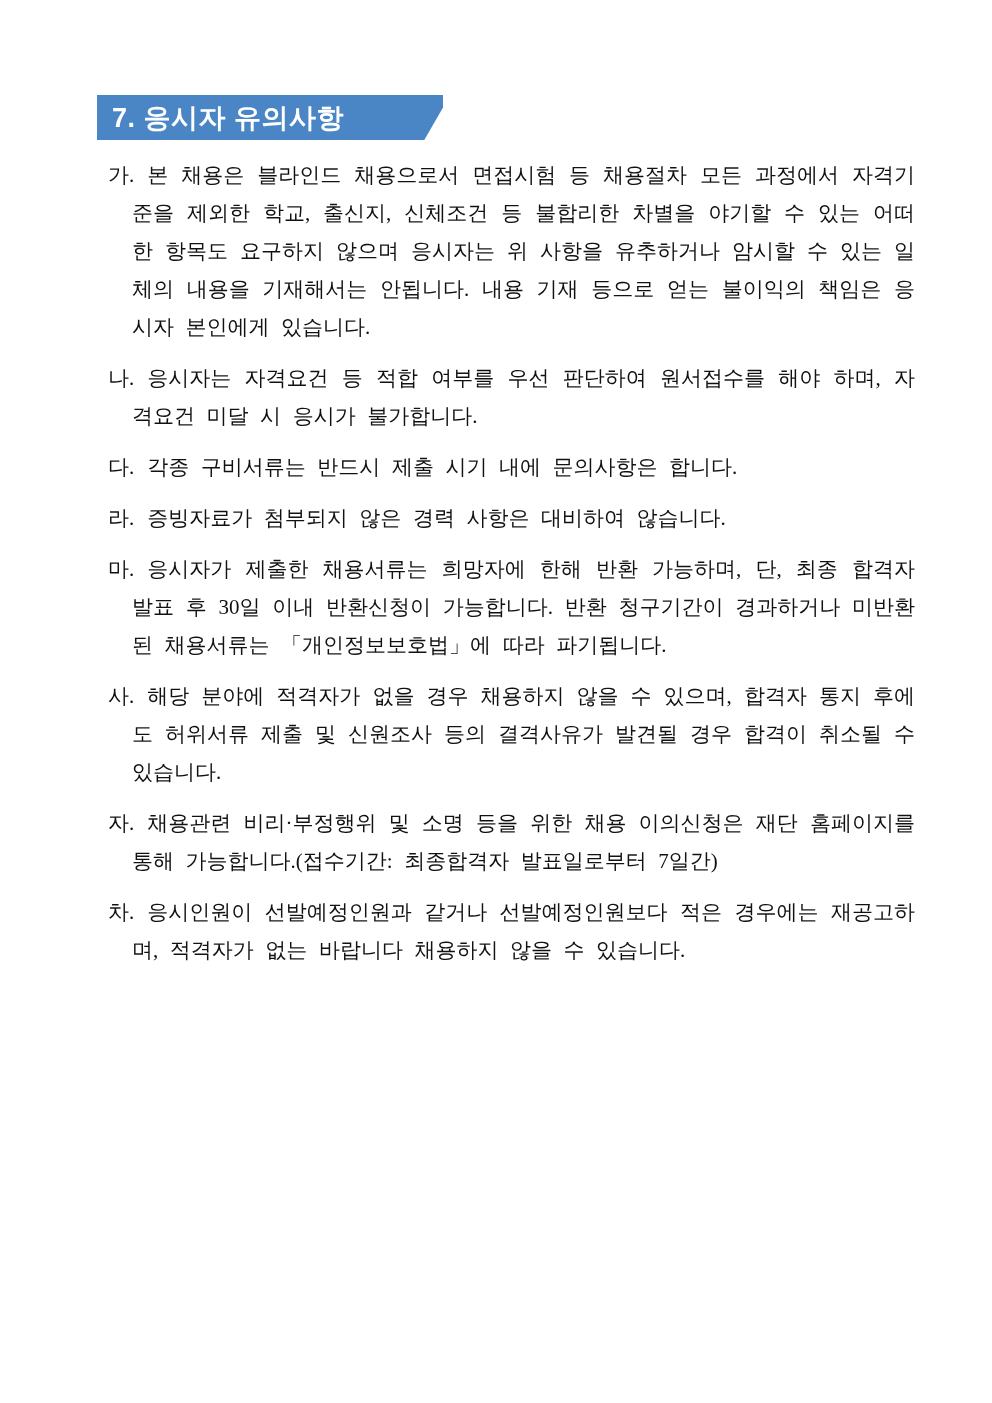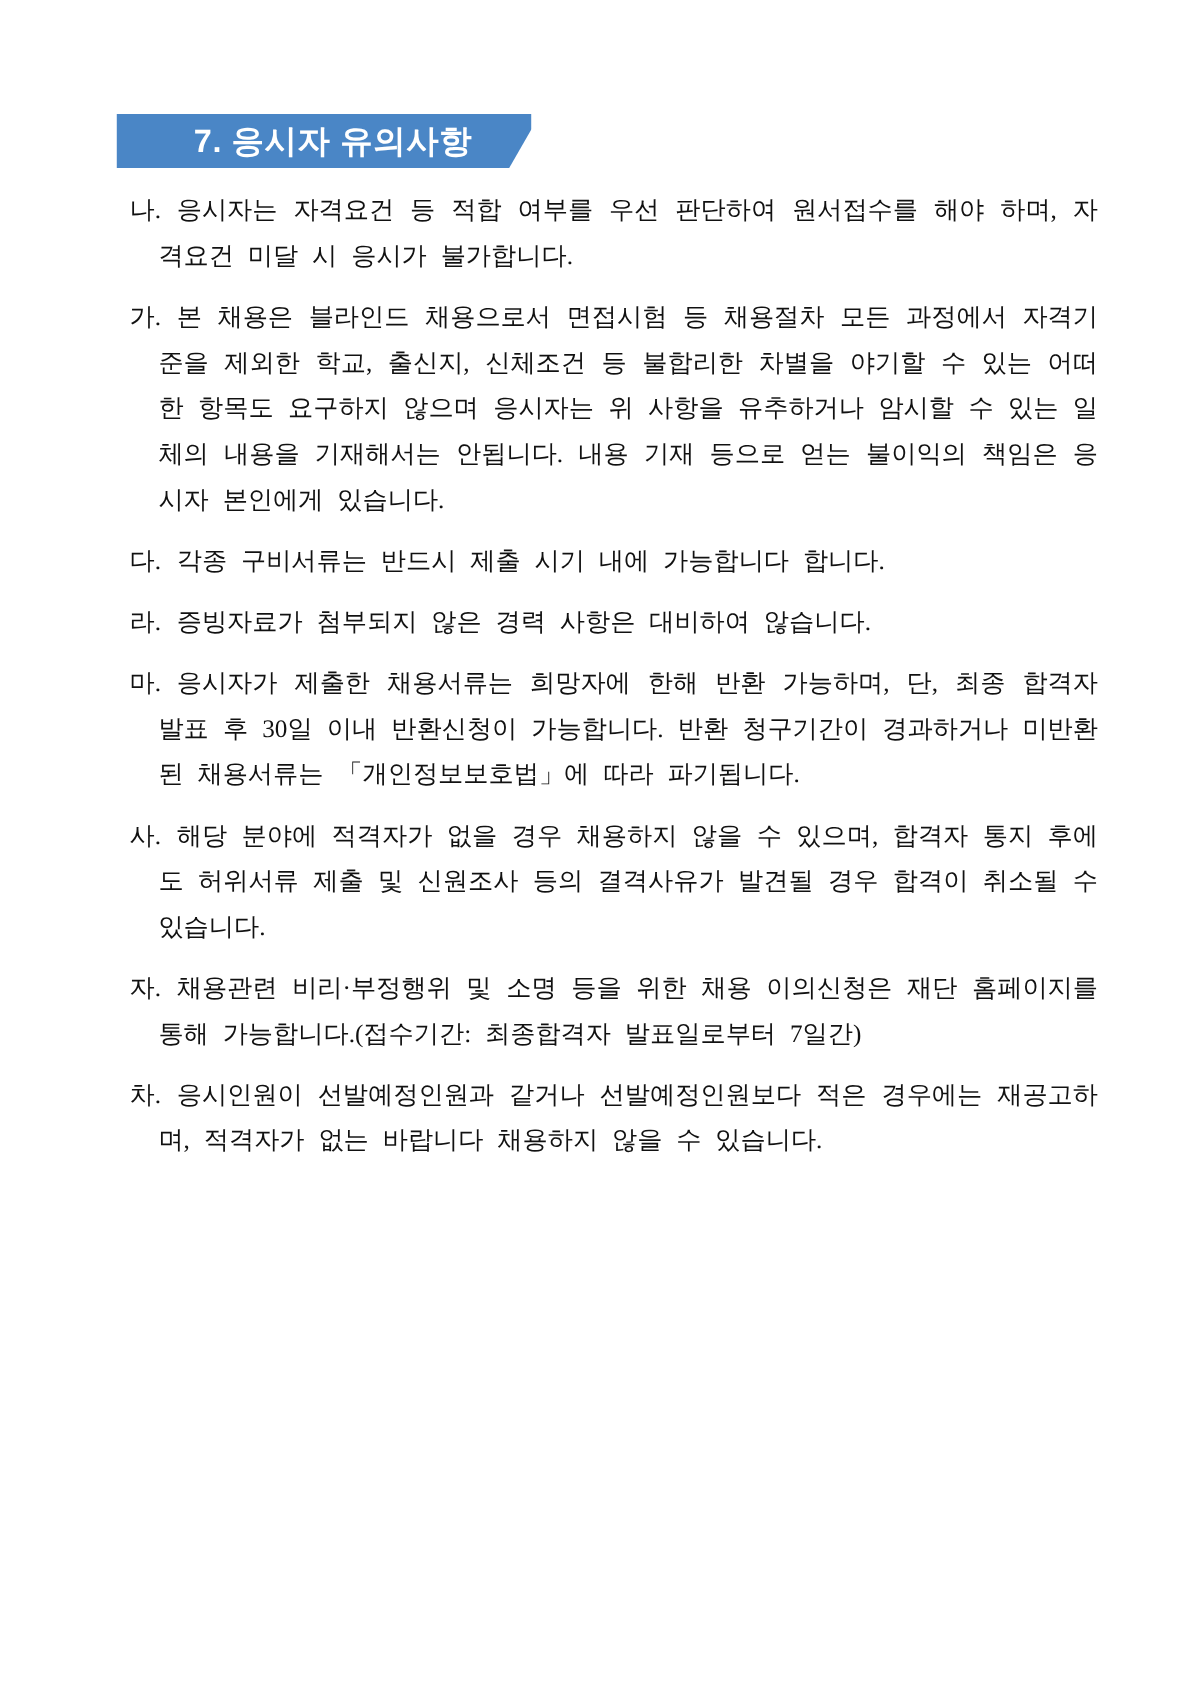--- a/index.html
+++ b/index.html
@@ -1,16 +1,16 @@
 <!DOCTYPE html>
 <html><head>
 <meta charset="utf-8">
 <style>
   :root { --accent: #4a86c6; --ink: #111111; }
-  * { box-sizing: border-box; justify-content: center; }
+  * { box-sizing: border-box; }
   html, body { margin: 0; padding: 0; }
   body {
     width: 992px;
     height: 1403px;
     background: #ffffff;
     position: relative;
     font-family: "Liberation Serif", "DejaVu Serif", serif;
     color: var(--ink);
     overflow: hidden;
   }
@@ -60,29 +60,29 @@
 </style>
 </head>
 <body style="--accent: #4a86c6; --ink: #111111; background: rgb(255, 255, 255);">
 
 <div class="banner">
   <span class="banner-title">7. 응시자 유의사항</span>
 </div>
 
 <div class="notice-list">
   <p class="notice-item">
+    <span class="notice-label">가.</span><span class="notice-text">본 채용은 블라인드 채용으로서 면접시험 등 채용절차 모든 과정에서 자격기준을 제외한 학교, 출신지, 신체조건 등 불합리한 차별을 야기할 수 있는 어떠한 항목도 요구하지 않으며 응시자는 위 사항을 유추하거나 암시할 수 있는 일체의 내용을 기재해서는 안됩니다. 내용 기재 등으로 얻는 불이익의 책임은 응시자 본인에게 있습니다.</span>
+  </p>
+
+  <p class="notice-item">
     <span class="notice-label">나.</span><span class="notice-text">응시자는 자격요건 등 적합 여부를 우선 판단하여 원서접수를 해야 하며, 자격요건 미달 시 응시가 불가합니다.</span>
   </p>
 
   <p class="notice-item">
-    <span class="notice-label">가.</span><span class="notice-text">본 채용은 블라인드 채용으로서 면접시험 등 채용절차 모든 과정에서 자격기준을 제외한 학교, 출신지, 신체조건 등 불합리한 차별을 야기할 수 있는 어떠한 항목도 요구하지 않으며 응시자는 위 사항을 유추하거나 암시할 수 있는 일체의 내용을 기재해서는 안됩니다. 내용 기재 등으로 얻는 불이익의 책임은 응시자 본인에게 있습니다.</span>
-  </p>
-
-  <p class="notice-item">
-    <span class="notice-label">다.</span><span class="notice-text">각종 구비서류는 반드시 제출 시기 내에 가능합니다 합니다.</span>
+    <span class="notice-label">다.</span><span class="notice-text">각종 구비서류는 반드시 제출 시기 내에 문의사항은 합니다.</span>
   </p>
 
   <p class="notice-item">
     <span class="notice-label">라.</span><span class="notice-text">증빙자료가 첨부되지 않은 경력 사항은 대비하여 않습니다.</span>
   </p>
 
   <p class="notice-item">
     <span class="notice-label">마.</span><span class="notice-text">응시자가 제출한 채용서류는 희망자에 한해 반환 가능하며, 단, 최종 합격자 발표 후 30일 이내 반환신청이 가능합니다. 반환 청구기간이 경과하거나 미반환된 채용서류는 「개인정보보호법」에 따라 파기됩니다.</span>
   </p>
 

